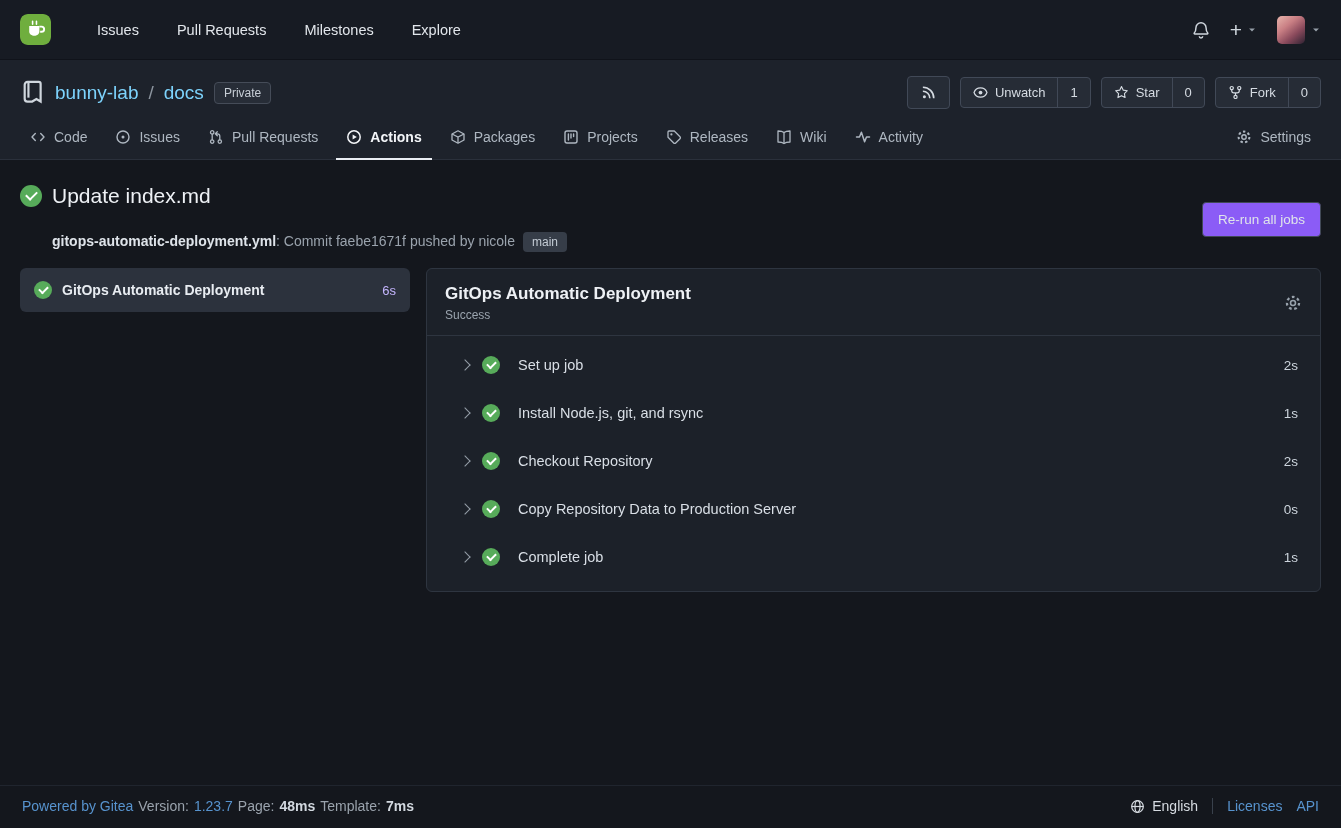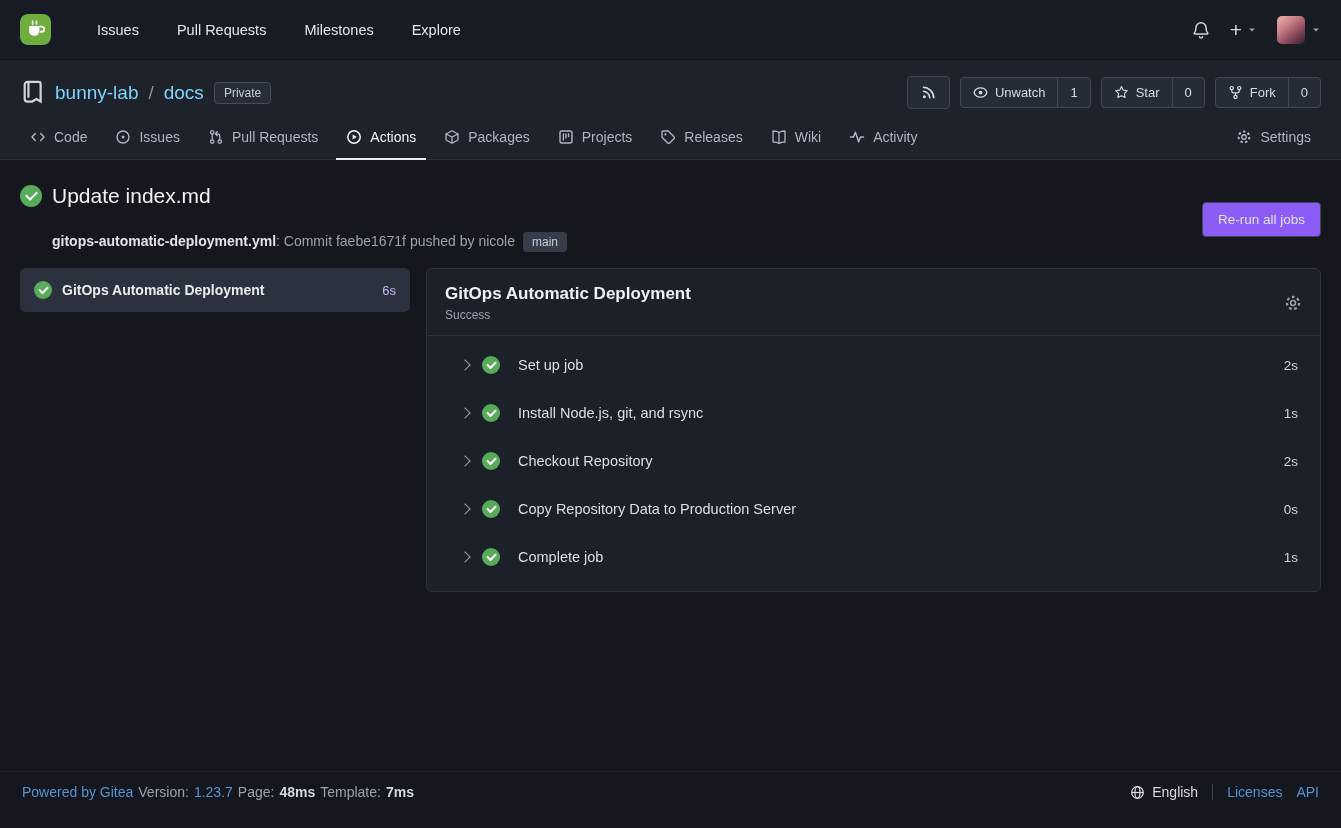--- a/index.html
+++ b/index.html
@@ -43,21 +43,21 @@
   .btn-group{display:flex;overflow:hidden}
   .btn-group .seg{display:flex;align-items:center;gap:7px;padding:7px 12px;
     background:transparent;border:none;color:#d5dbe2;font:inherit;font-size:13px}
   .btn-group .seg + .seg{border-left:1px solid #414957}
 
   
   .repo-tabs{background:#1d222b;display:flex;align-items:stretch;
     padding:0 20px;border-bottom:1px solid #2a303b;gap:8px}
   .tab{display:flex;align-items:center;gap:8px;padding:12px 10px 13px;
     color:#aeb7c1;font-size:14px;border-bottom:2px solid transparent;margin-bottom:-1px}
-  .tab.active{color:#f3f5f8;font-weight:400;border-bottom-color:#e9edf2}
+  .tab.active{color:#f3f5f8;font-weight:700;border-bottom-color:#e9edf2}
   .tab.settings{margin-left:auto}
 
   
   .run-header{display:flex;align-items:flex-start;justify-content:space-between;
     padding:24px 20px 14px}
   .run-title-row{display:flex;align-items:center;gap:10px}
   .run-title{font-size:21px;font-weight:400;color:#eef1f5;margin:0}
   .run-sub{margin:24px 0 0 32px;font-size:14px;color:#9aa3ad}
   .run-sub strong{color:#dfe4ea;font-weight:700}
   .badge-branch{display:inline-block;background:#363d48;color:#c4ccd5;
@@ -90,21 +90,21 @@
   
   .check{width:18px;height:18px;border-radius:50%;background:#57ab5a;
     position:relative;display:inline-block;flex-shrink:0}
   .check::after{content:"";position:absolute;left:4.5px;top:4.5px;width:7px;height:4px;
     border-left:2px solid #fff;border-bottom:2px solid #fff;transform:rotate(-45deg)}
   .check.lg{width:22px;height:22px}
   .check.lg::after{left:5.5px;top:5.5px;width:9px;height:5px}
 
   
   .footer{margin-top:auto;flex-shrink:0;display:flex;align-items:center;
-    justify-content:space-between;padding:12px 22px 28px;border-top:1px solid #20252e;
+    justify-content:space-between;padding:12px 22px 14px;border-top:1px solid #20252e;
     font-size:14px;color:#9aa3ad}
   .footer-left{display:flex;align-items:center;gap:5px}
   .footer .link{color:#5793ce}
   .footer strong{color:#d2d8df;font-weight:700}
   .footer-right{display:flex;align-items:center;gap:14px}
   .lang{display:flex;align-items:center;gap:7px;color:#d6dbe1}
   .vdiv{width:1px;height:16px;background:#39414c}
 </style>
 </head>
 <body>

